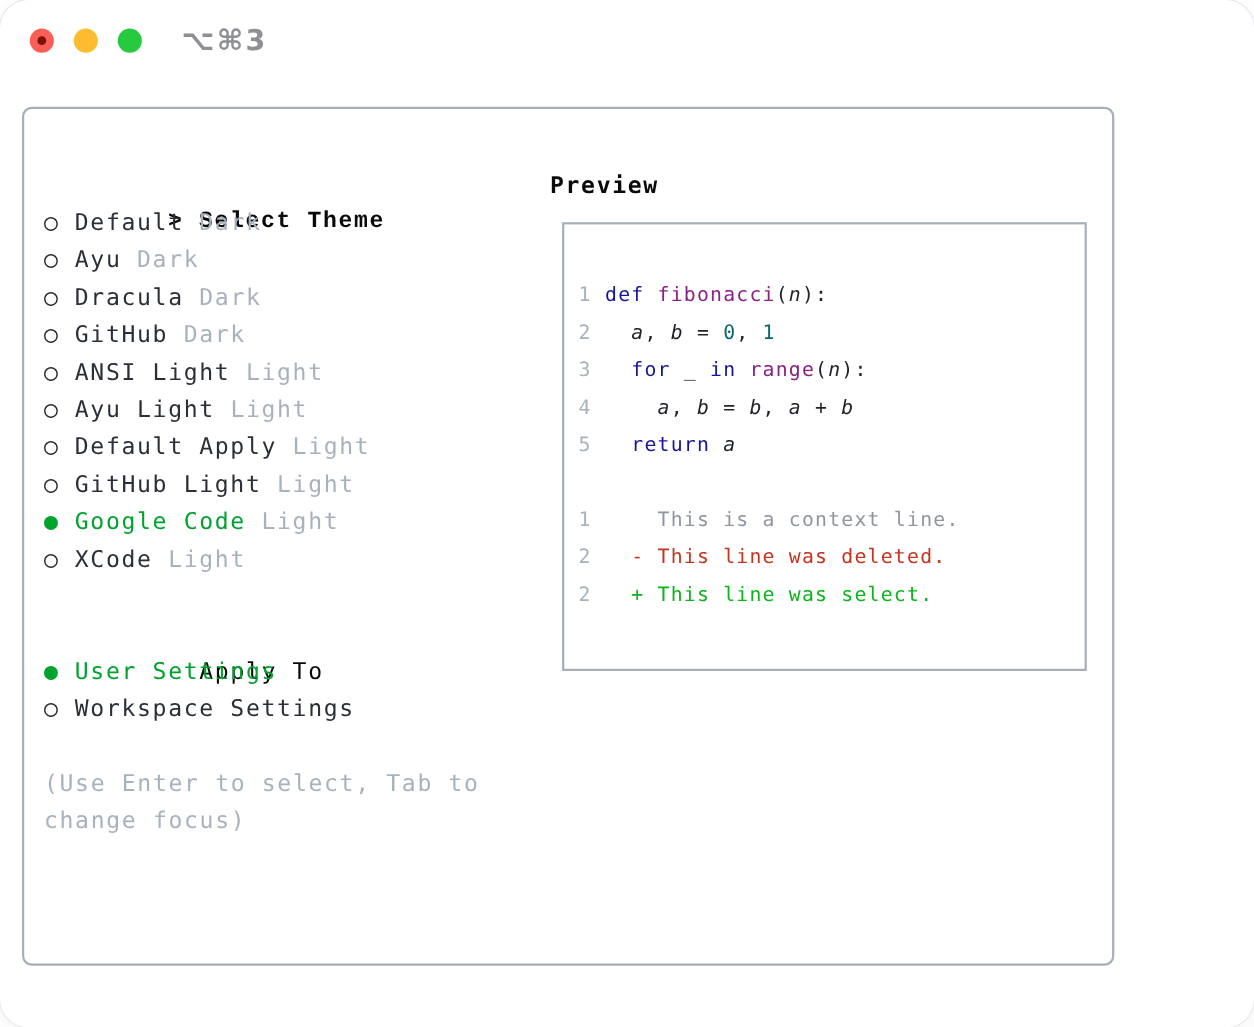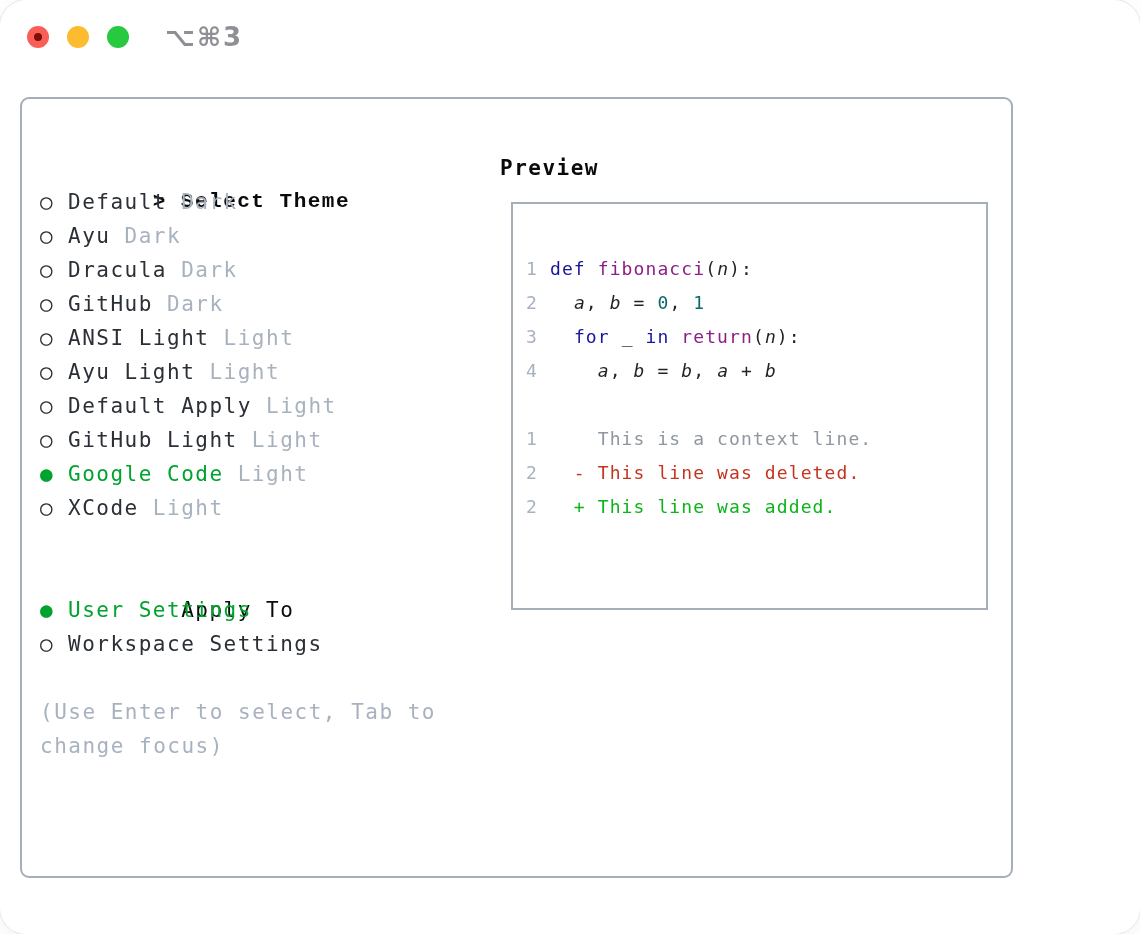--- a/index.html
+++ b/index.html
@@ -122,25 +122,26 @@
       <div class="row hint">(Use Enter to select, Tab to</div>
       <div class="row hint">change focus)</div>
     </div>
 
     <div class="preview-title">Preview</div>
 
     <div class="preview-box">
       <div id="code-lines">
           <div class="pline"><span class="lnum">1</span><span class="kw">def </span><span class="ty">fibonacci</span><span class="pl">(</span><span class="va">n</span><span class="pl">):</span></div>
           <div class="pline"><span class="lnum">2</span><span class="pl">  </span><span class="va">a</span><span class="pl">, </span><span class="va">b</span><span class="pl"> = </span><span class="lit">0</span><span class="pl">, </span><span class="lit">1</span></div>
-          <div class="pline"><span class="lnum">3</span><span class="pl">  </span><span class="kw">for</span><span class="pl"> </span><span class="va">_</span><span class="pl"> </span><span class="kw">in</span><span class="pl"> </span><span class="ty">return</span><span class="pl">(</span><span class="va">n</span><span class="pl">):</span></div>
+          <div class="pline"><span class="lnum">3</span><span class="pl">  </span><span class="kw">for</span><span class="pl"> </span><span class="va">_</span><span class="pl"> </span><span class="kw">in</span><span class="pl"> </span><span class="ty">range</span><span class="pl">(</span><span class="va">n</span><span class="pl">):</span></div>
           <div class="pline"><span class="lnum">4</span><span class="pl">    </span><span class="va">a</span><span class="pl">, </span><span class="va">b</span><span class="pl"> = </span><span class="va">b</span><span class="pl">, </span><span class="va">a</span><span class="pl"> + </span><span class="va">b</span></div>
+          <div class="pline"><span class="lnum">5</span><span class="pl">  </span><span class="kw">return</span><span class="pl"> </span><span class="va">a</span></div>
         </div>
       <div class="pline blank"></div>
       <div id="diff-lines">
           <div class="pline"><span class="lnum">1</span><span class="ctx">    This is a context line.</span></div>
           <div class="pline"><span class="lnum">2</span><span class="del">  - This line was deleted.</span></div>
-          <div class="pline"><span class="lnum">2</span><span class="add">  + This line was added.</span></div>
+          <div class="pline"><span class="lnum">2</span><span class="add">  + This line was select.</span></div>
         </div>
     </div>
 
   </div>
 </div>
 
 </body></html>

